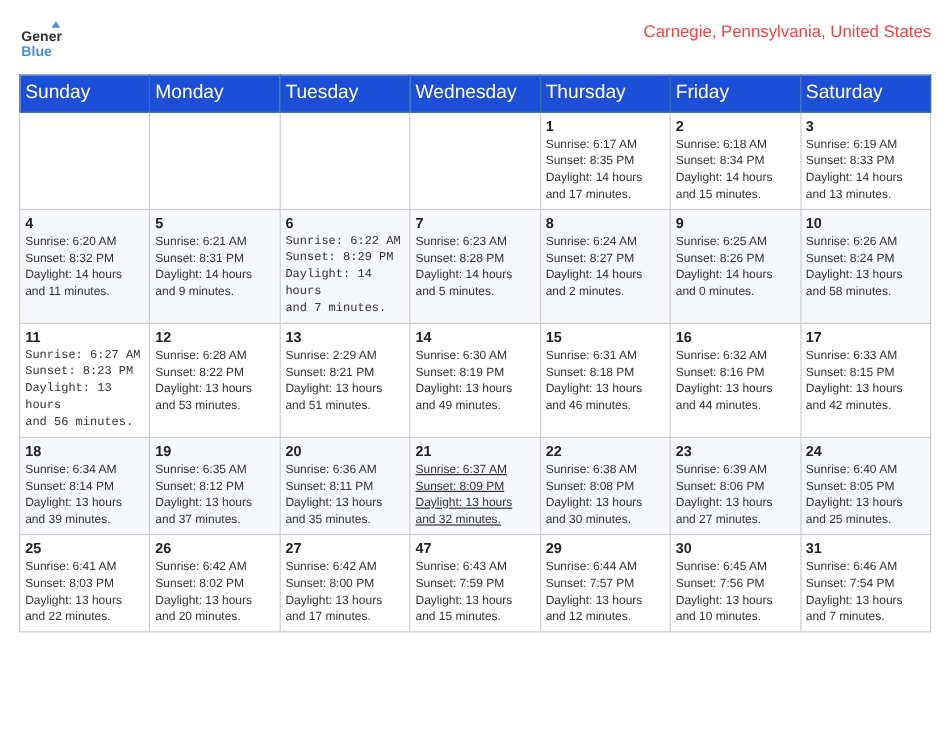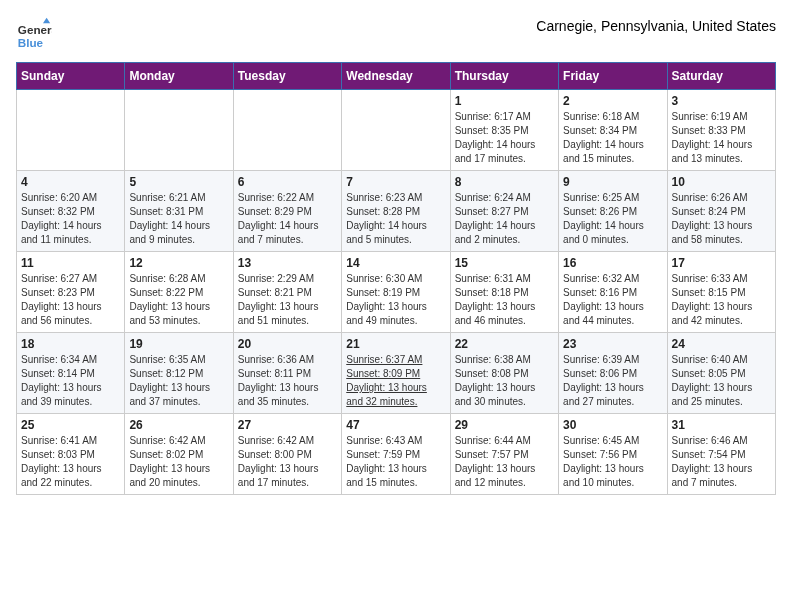--- a/index.html
+++ b/index.html
@@ -28,35 +28,35 @@
     .title-section {
       text-align: right;
     }
     .month-year {
       font-size: 32px;
       font-weight: bold;
       color: #222;
     }
     .location {
       font-size: 14px;
-      color: #000000;
+      color: #ef4444;
       margin-top: 2px;
     }
     .calendar {
       width: 100%;
       border-collapse: collapse;
       font-size: 11px;
     }
     .calendar th {
-      background-color: #701a75;
+      background-color: #1d4ed8;
       color: white;
       padding: 6px 4px;
       text-align: left;
-      font-size: 12px;
-      font-weight: bold;
+      font-size: 16px;
+      font-weight: normal;
       border: 1px solid #3a6faf;
     }
     .calendar td {
       border: 1px solid #ccc;
       padding: 4px;
       vertical-align: top;
       width: calc(100% / 7);
       height: 80px;
       background: #fff;
     }
@@ -144,21 +144,21 @@
         </td>
         <td>
           <div class="day-number">5</div>
           <div class="day-info" style="white-space: pre-line;">Sunrise: 6:21 AM
 Sunset: 8:31 PM
 Daylight: 14 hours
 and 9 minutes.</div>
         </td>
         <td>
           <div class="day-number">6</div>
-          <div class="day-info" style="white-space: pre-line;">Sunrise: 6:22 AM
+          <div class="day-info" style="white-space: pre-line; font-family: Liberation Mono, monospace;">Sunrise: 6:22 AM
 Sunset: 8:29 PM
 Daylight: 14 hours
 and 7 minutes.</div>
         </td>
         <td>
           <div class="day-number">7</div>
           <div class="day-info" style="white-space: pre-line;">Sunrise: 6:23 AM
 Sunset: 8:28 PM
 Daylight: 14 hours
 and 5 minutes.</div>
@@ -181,21 +181,21 @@
           <div class="day-number">10</div>
           <div class="day-info" style="white-space: pre-line;">Sunrise: 6:26 AM
 Sunset: 8:24 PM
 Daylight: 13 hours
 and 58 minutes.</div>
         </td>
       </tr>
       <tr>
         <td>
           <div class="day-number">11</div>
-          <div class="day-info" style="white-space: pre-line;">Sunrise: 6:27 AM
+          <div class="day-info" style="white-space: pre-line; font-family: Liberation Mono, monospace;">Sunrise: 6:27 AM
 Sunset: 8:23 PM
 Daylight: 13 hours
 and 56 minutes.</div>
         </td>
         <td>
           <div class="day-number">12</div>
           <div class="day-info" style="white-space: pre-line;">Sunrise: 6:28 AM
 Sunset: 8:22 PM
 Daylight: 13 hours
 and 53 minutes.</div>

